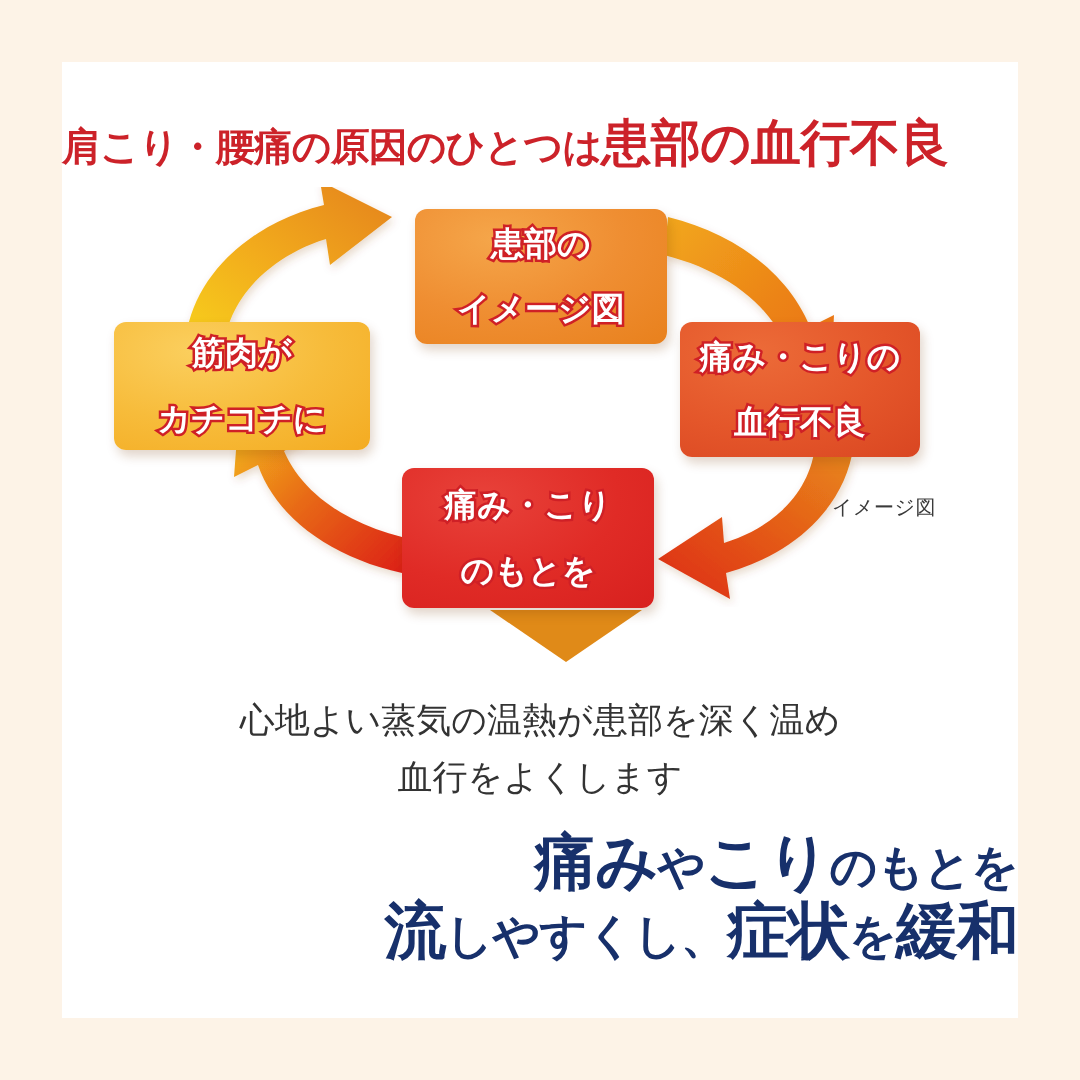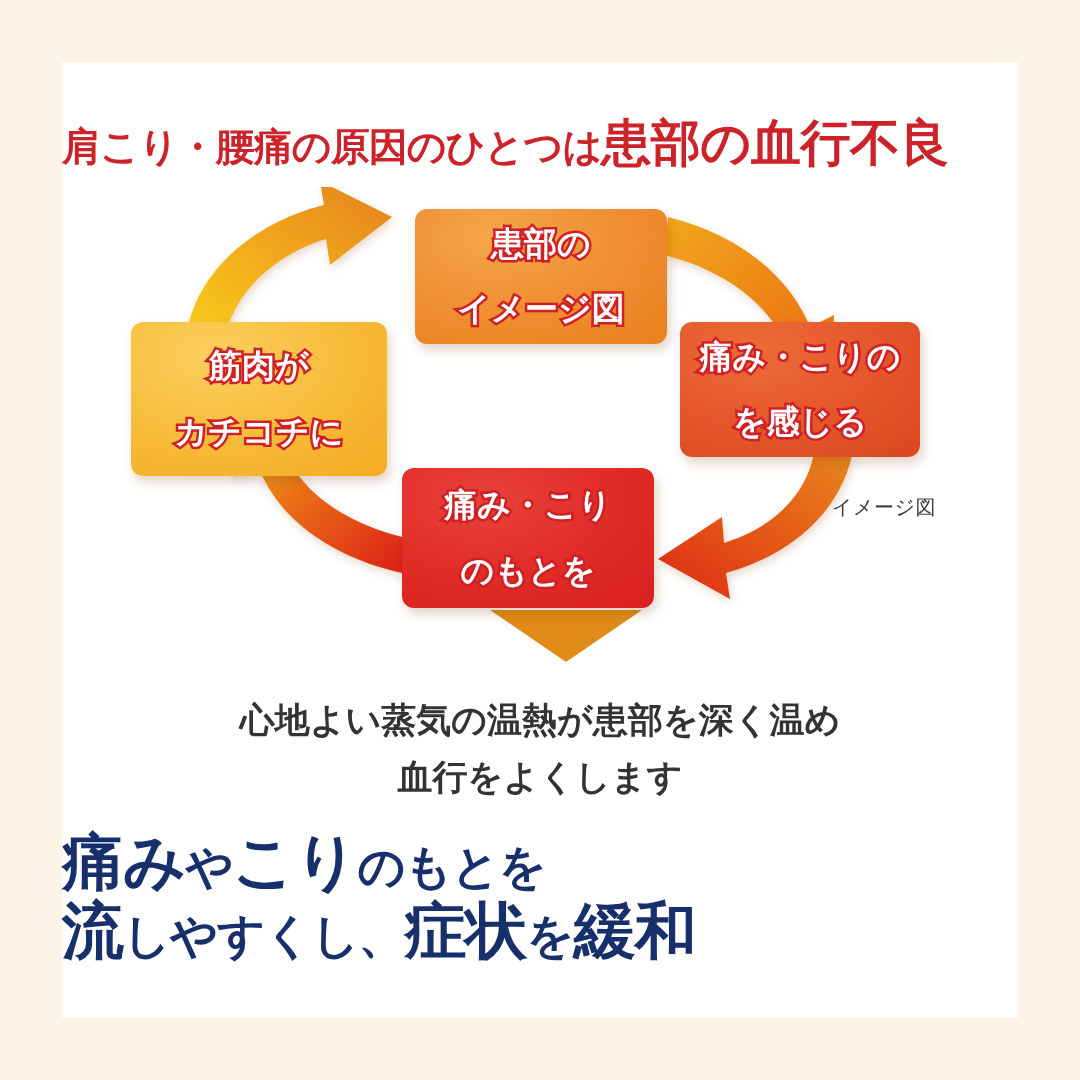--- a/index.html
+++ b/index.html
@@ -109,23 +109,22 @@
     top: 248px;
     width: 252px;
     height: 140px;
     background: radial-gradient(120% 130% at 32% 22%, #e8423a 0%, #e02b26 45%, #d8211f 80%, #ce1a19 100%);
     margin-top: 33px;
   }
   #node-left {
     left: 52px;
     top: 135px;
     width: 256px;
-    height: 154px;
+    height: 128px;
     background: radial-gradient(120% 130% at 32% 22%, #fbcf5e 0%, #f7bc3b 42%, #f4ad24 78%, #f0a417 100%);
-    margin-left: 17px;
   }
 
   
   #img-caption {
     position: absolute;
     left: 770px;
     top: 432px;
     font-size: 20px;
     color: #3a3a3a;
     font-weight: 500;
@@ -146,32 +145,32 @@
 
   
   #desc {
     position: absolute;
     left: 0;
     top: 630px;
     width: 956px;
     text-align: center;
     color: #333333;
     font-size: 35px;
-    font-weight: 700;
+    font-weight: 400;
     line-height: 1.62;
     letter-spacing: 0px;
   }
 
   
   #blue {
     position: absolute;
     left: 0;
     top: 765px;
     width: 956px;
-    text-align: left;
+    text-align: right;
     color: #17306b;
     font-weight: 700;
     line-height: 1.12;
     white-space: nowrap;
   }
   #blue .b-line { display: block; }
   #blue .b-big { font-size: 62px; letter-spacing: -1px; }
   #blue .b-mid { font-size: 47px; letter-spacing: -1px; }
 </style>
 </head>
@@ -262,21 +261,21 @@
         </g>
       </svg>
 
       <div class="node" id="node-top">
         <span class="ln">患部の</span>
         <span class="ln">イメージ図</span>
       </div>
 
       <div class="node" id="node-right">
         <span class="ln">痛み・こりの</span>
-        <span class="ln">を感じる</span>
+        <span class="ln">血行不良</span>
       </div>
 
       <div class="node" id="node-bottom">
         <span class="ln">痛み・こり</span>
         <span class="ln">のもとを</span>
       </div>
 
       <div class="node" id="node-left">
         <span class="ln">筋肉が</span>
         <span class="ln">カチコチに</span>

